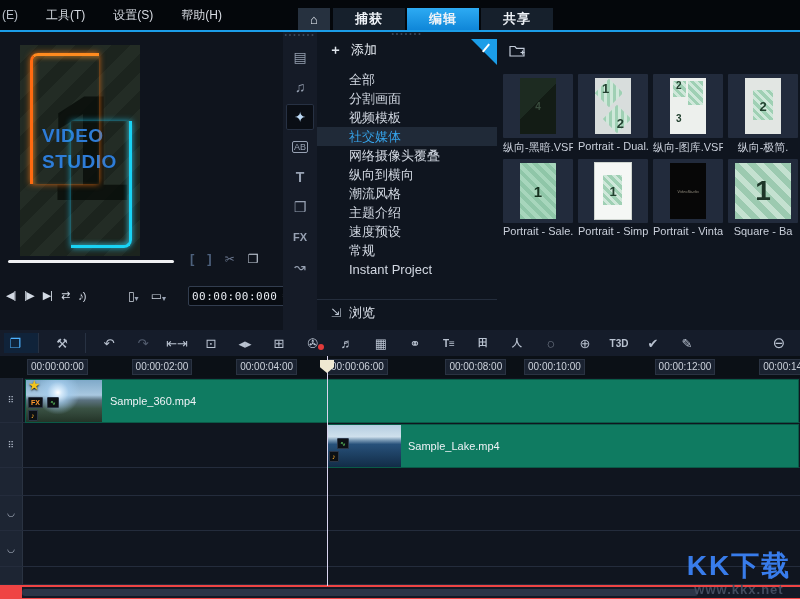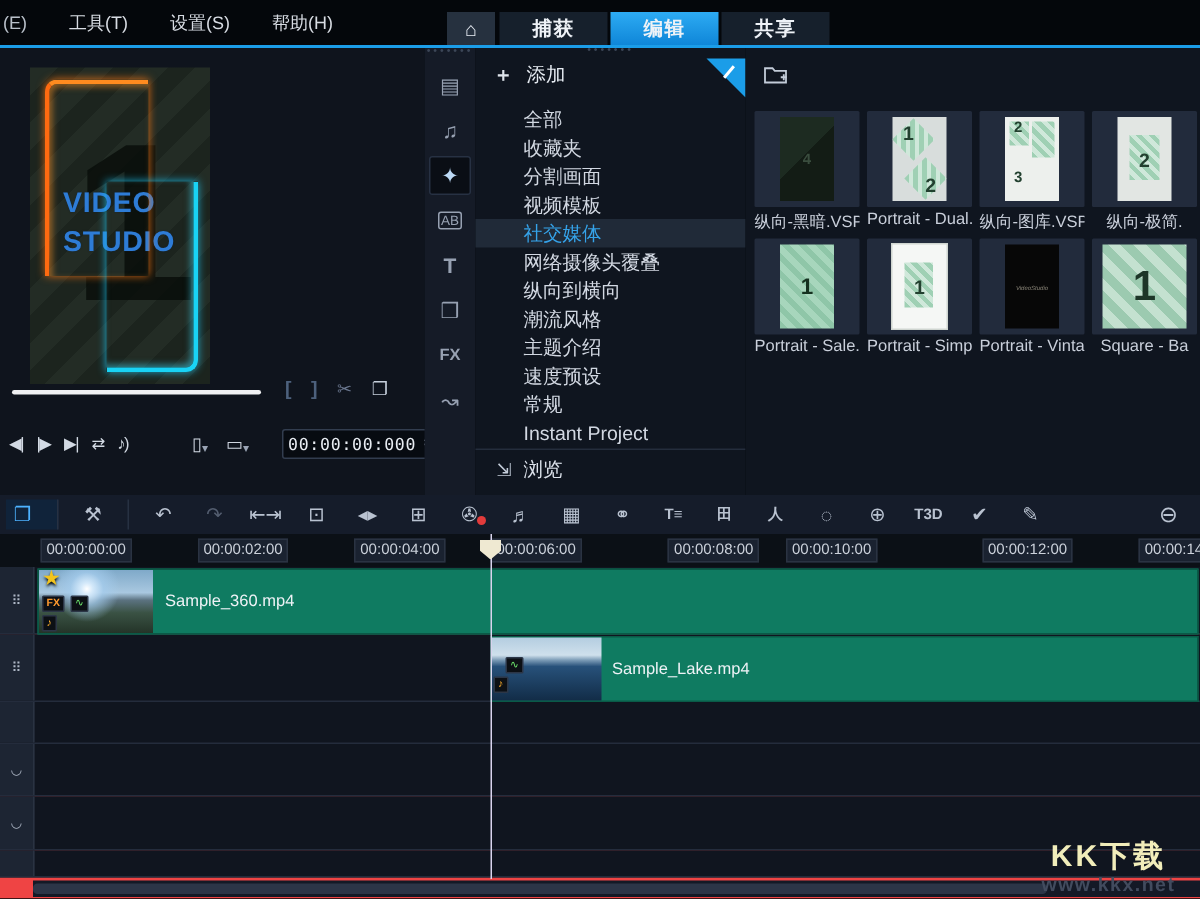--- a/index.html
+++ b/index.html
@@ -147,21 +147,21 @@
   .b-audio{top:30px;left:2px;color:#ffae2a;}
   .clip-lake .b-wave{top:13px;left:9px;}
   .clip-lake .b-audio{top:26px;left:1px;}
   .playhead{position:absolute;left:327px;top:0;width:1px;height:230px;background:#d9d4ee;z-index:5;}
   .phmark{position:absolute;left:320px;top:4px;width:14px;height:13px;background:#efe9d2;z-index:6;
           clip-path:polygon(0 0,100% 0,100% 55%,50% 100%,0 55%);}
   .hscroll{position:absolute;left:22px;top:231px;width:778px;height:11px;background:#141926;}
   .hthumb{position:absolute;left:0;top:2px;width:676px;height:7px;background:#2c3547;border-radius:3px;}
   
   .wm{position:absolute;right:2px;bottom:2px;width:118px;text-align:center;z-index:10;opacity:.95;}
-  .wm-title{font-size:20px;font-weight:800;color:#fef9c3;letter-spacing:2px;line-height:1.1;}
+  .wm-title{font-size:28px;font-weight:800;color:#3b82f6;letter-spacing:2px;line-height:1.1;}
   .wm-url{font-size:13px;font-weight:bold;color:#454e61;letter-spacing:1px;}
 </style>
 </head>
 <body>
 
 <div class="app">
 
   <div class="menubar">
     <div class="menuitems">
         <span class="menuitem">(E)</span>
@@ -255,21 +255,20 @@
 
   <div class="catpanel">
     <div class="grip">•••••••</div>
     <div class="addrow">
       <span class="plus">＋</span>
       <span>添加</span>
     </div>
     <div class="pin"></div>
     <div class="catlist">
         <div class="cat">全部</div>
-        <div class="cat">收藏夹</div>
         <div class="cat">分割画面</div>
         <div class="cat">视频模板</div>
         <div class="cat selected">社交媒体</div>
         <div class="cat">网络摄像头覆叠</div>
         <div class="cat">纵向到横向</div>
         <div class="cat">潮流风格</div>
         <div class="cat">主题介绍</div>
         <div class="cat">速度预设</div>
         <div class="cat">常规</div>
         <div class="cat">Instant Project</div>

